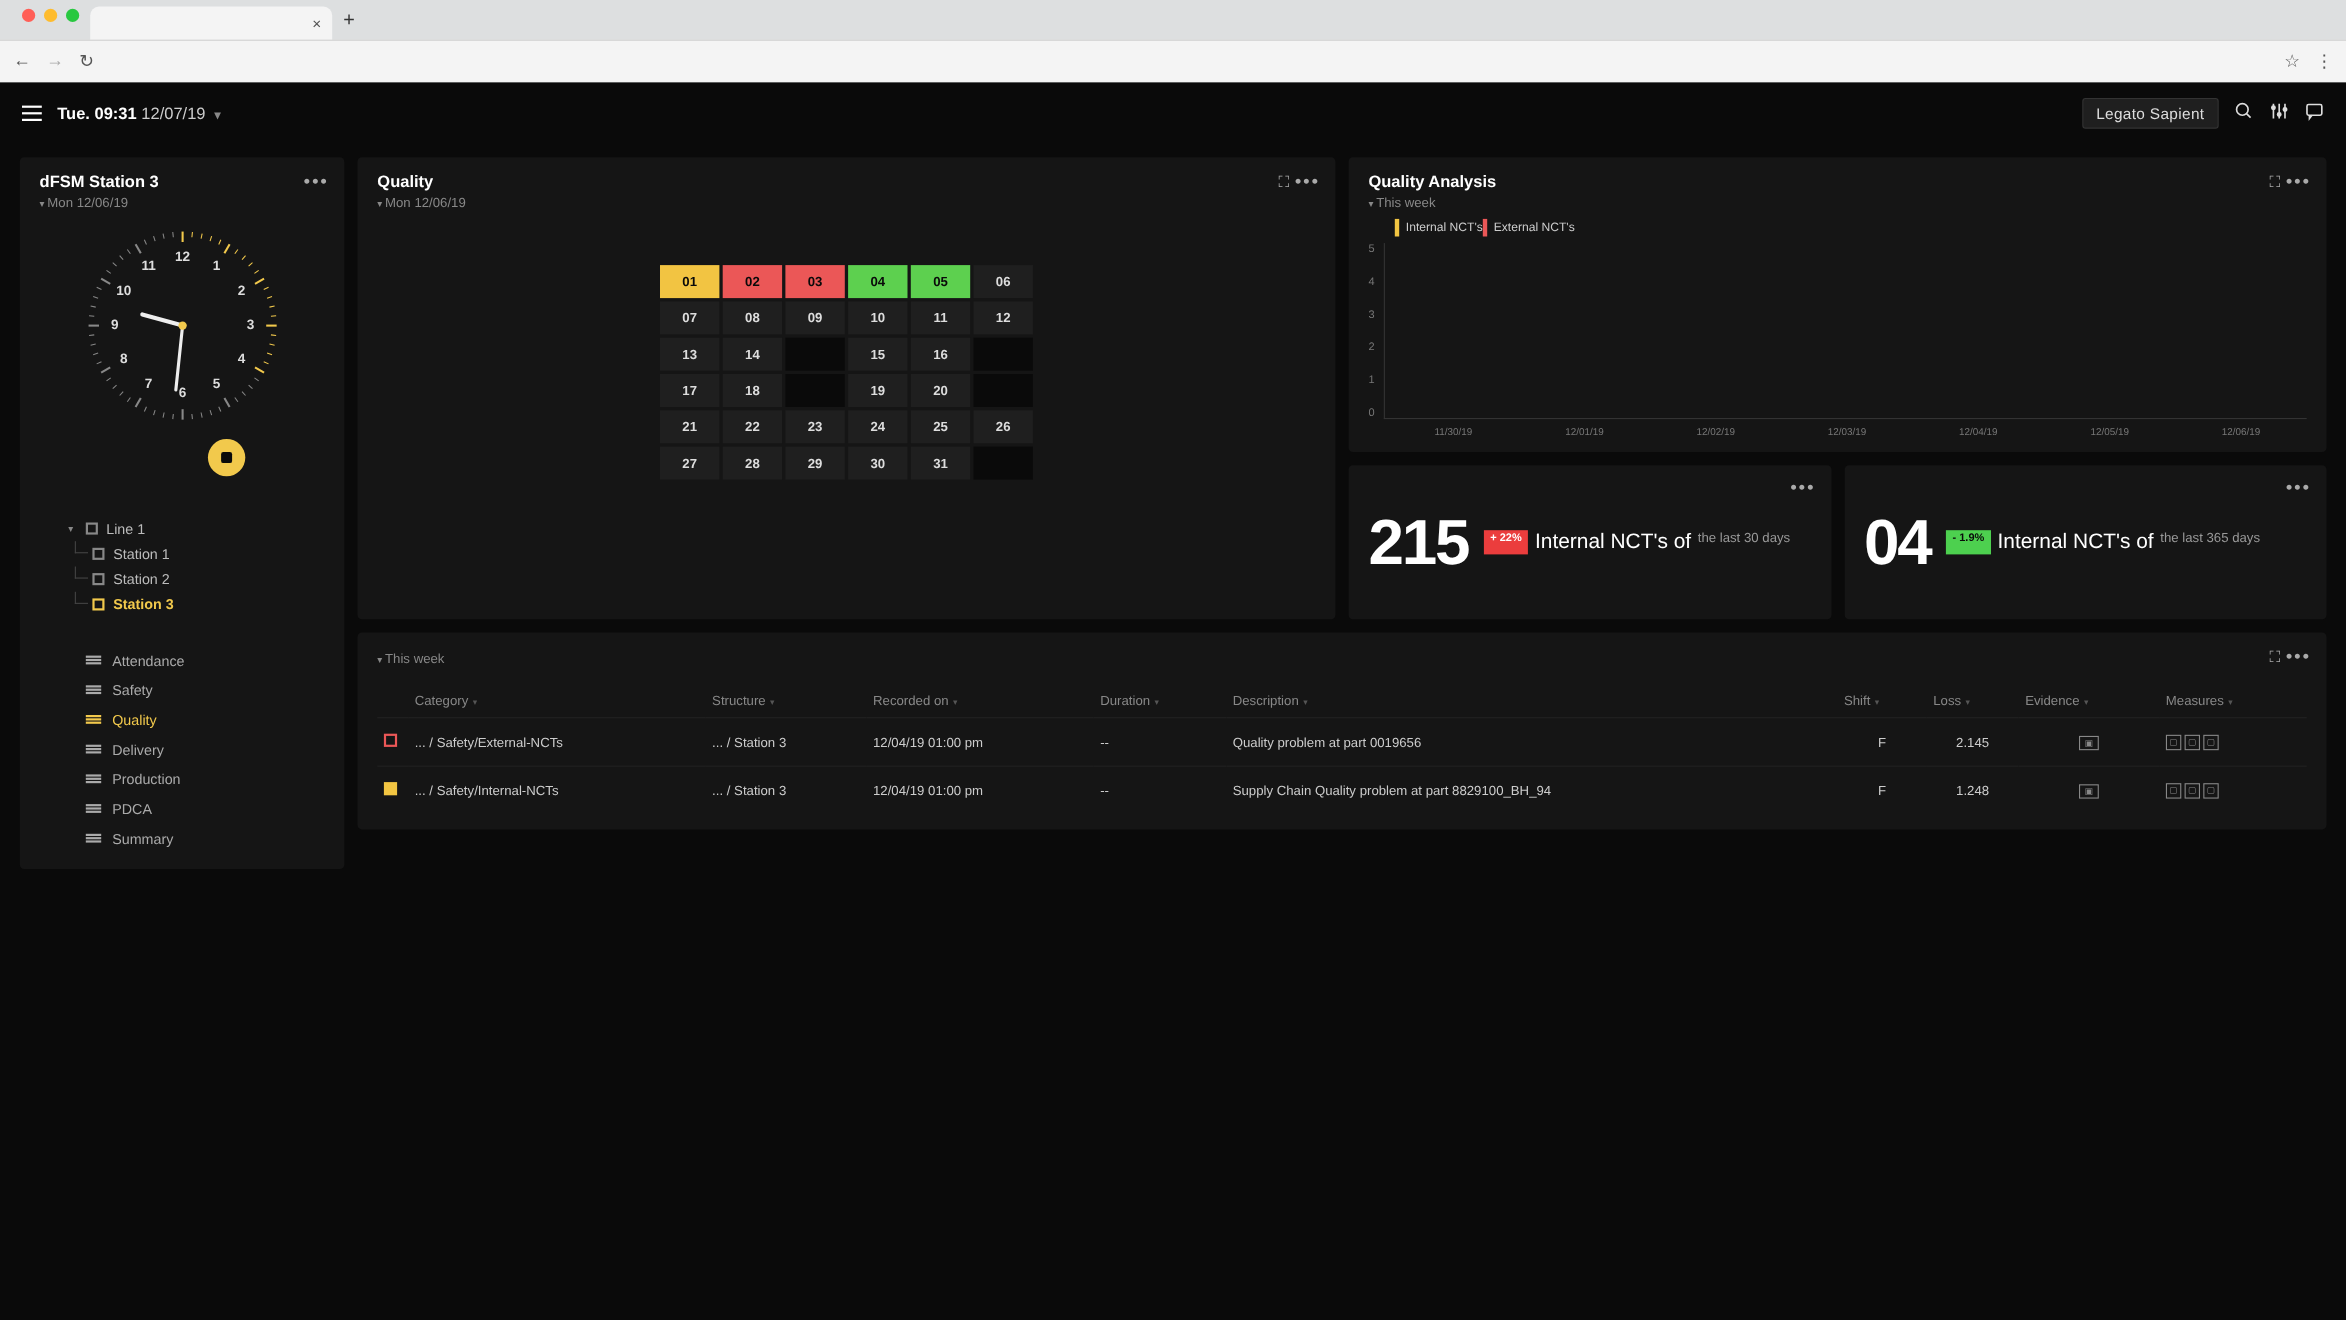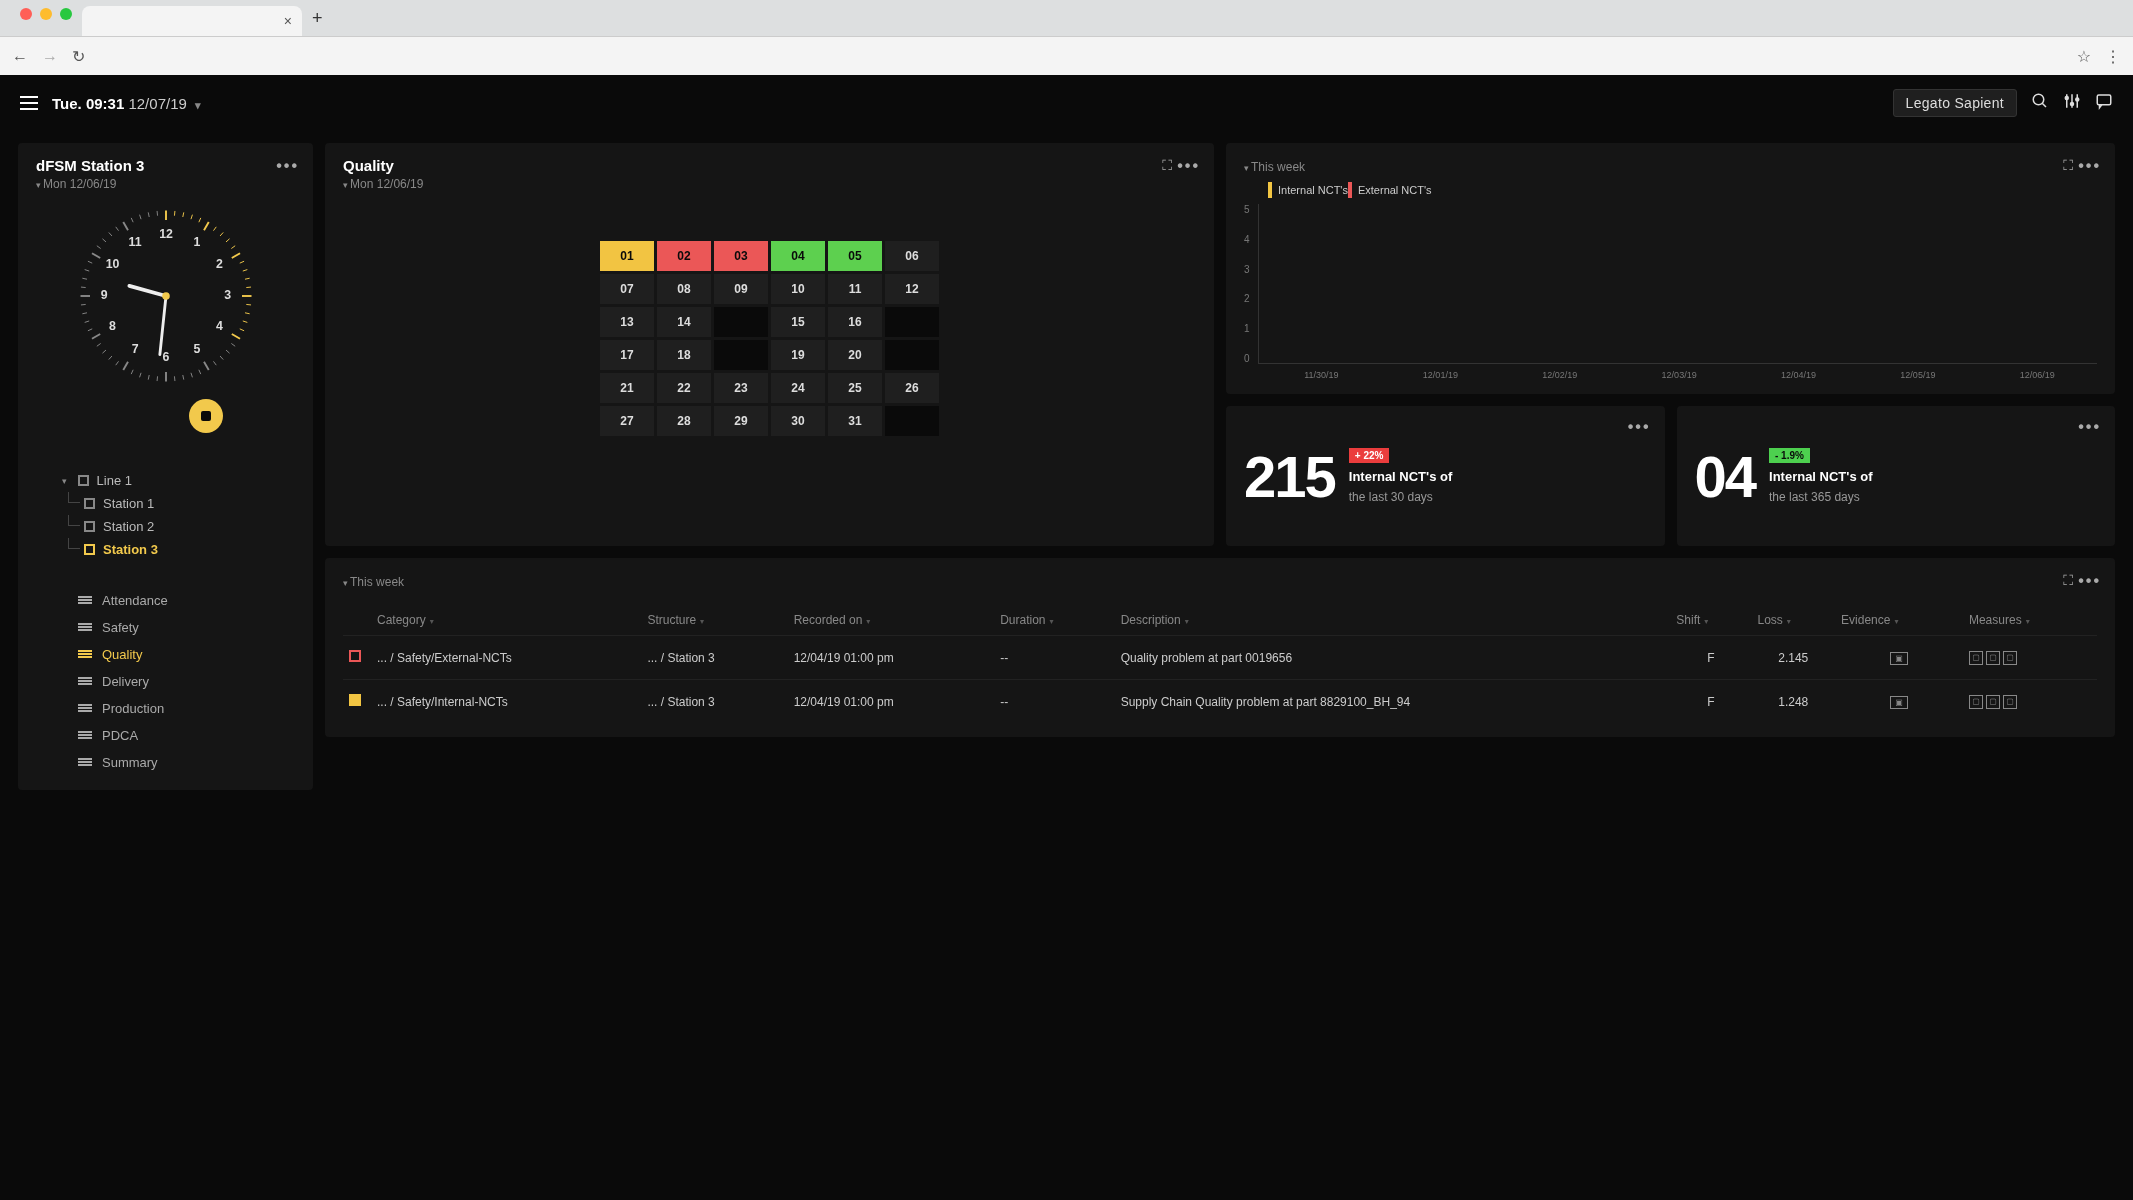--- a/index.html
+++ b/index.html
@@ -72,24 +72,24 @@
   .yaxis{ display:flex; flex-direction:column-reverse; justify-content:space-between; color:#777; font-size:10px; padding-right:8px;}
   .bars{ flex:1; display:flex; align-items:flex-end; justify-content:space-around; border-left:1px solid #333; border-bottom:1px solid #333; gap:4px;}
   .bgrp{ display:flex; align-items:flex-end; gap:4px; width:46px; justify-content:center;}
   .bar{ width:10px; }
   .xaxis{ display:flex; justify-content:space-around; color:#777; font-size:9px; margin-top:6px; padding-left:18px;}
   
   .kpis { grid-column:3; grid-row:2; display:grid; grid-template-columns:1fr 1fr; gap:12px;}
   .kpi { background:#151515; border-radius:4px; padding:18px; position:relative; min-height:140px; display:flex; align-items:center; gap:14px;}
   .kpi-more{ position:absolute; top:12px; right:14px; color:#aaa; letter-spacing:2px; font-weight:700;}
   .kpi-num { font-size:58px; font-weight:800; letter-spacing:-2px;}
-  .kpi-right{ display:flex; flex-direction:column; gap:6px;}
+  .kpi-right{ display:flex; flex-direction:row; gap:6px;}
   .kpi-badge{ font-size:10px; font-weight:700; color:#fff; padding:2px 6px; width:max-content;}
   .badge-red{ background:#eb3d3d;} .badge-green{ background:#4dd04f; color:#0a0a0a;}
-  .kpi-label{ font-size:13px; font-weight:700;}
+  .kpi-label{ font-size:19px; font-weight:400;}
   .kpi-sub{ font-size:12px; color:#999;}
   
   .report { grid-column:2 / span 2; grid-row:3;}
   .tbl { width:100%; margin-top:16px; font-size:12px; color:#ccc; border-collapse:collapse;}
   .tbl th{ text-align:left; color:#888; font-weight:400; padding:8px 6px;}
   .tbl th .sort{ color:#555; font-size:8px; margin-left:4px;}
   .tbl td{ padding:14px 6px; border-top:1px solid #222;}
   .row-mark{ width:12px; height:12px; display:inline-block;}
   .mark-outline{ border:2px solid #eb5757;}
   .mark-solid{ background:#f2c542;}
@@ -373,20 +373,21 @@
           <div class="cal-cell ">29</div>
           <div class="cal-cell ">30</div>
           <div class="cal-cell ">31</div>
           <div class="cal-cell empty"></div>
         </div>
     </div>
 
     <div class="card qa">
       <div class="card-expand">⛶</div>
       <div class="card-more">•••</div>
+      <div class="card-title">Quality Analysis</div>
       <div class="card-sub">This week</div>
       <div class="legend">
         <div class="legend-item">
             <span class="legend-swatch sw-int"></span>
             <span>Internal NCT's</span>
           </div>
         <div class="legend-item">
             <span class="legend-swatch sw-ext"></span>
             <span>External NCT's</span>
           </div>

